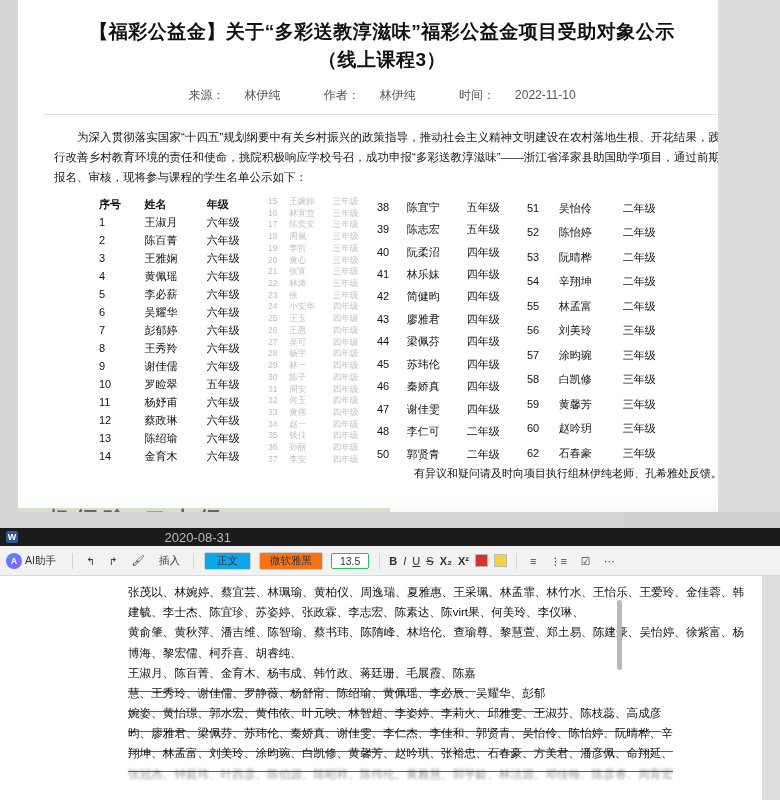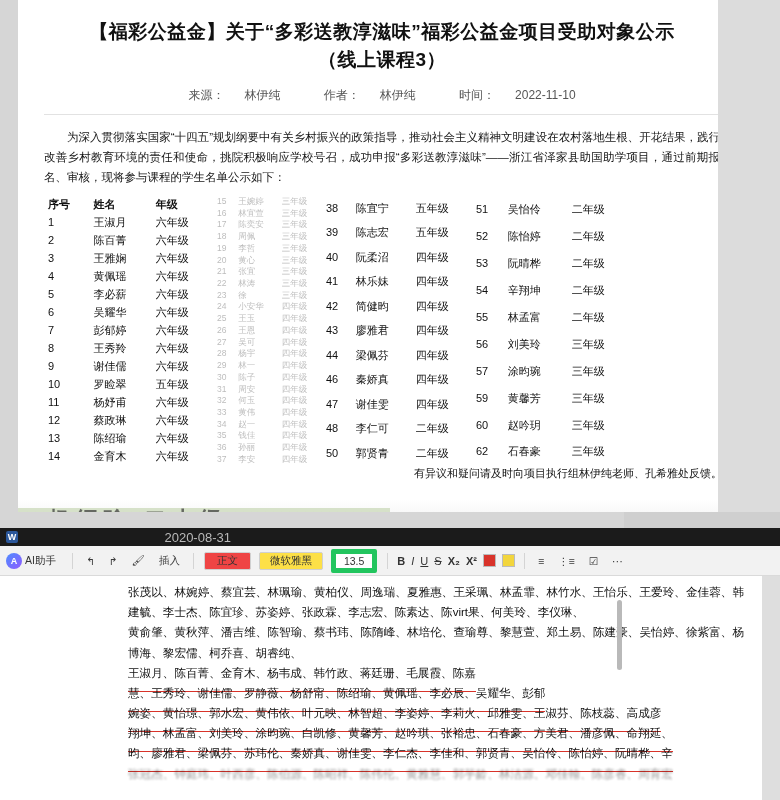--- a/index.html
+++ b/index.html
@@ -37,29 +37,30 @@
     margin-top:14px;
   }
   .doc-meta span{margin:0 10px;}
   .doc-rule{
     height:1px;background:#e2e2e2;margin:10px 26px 0 26px;
   }
   .doc-body{
     font-size:11.5px;
     color:#151515;
     line-height:1.75;
-    padding:12px 26px 0 26px;
+    padding:12px 26px 0 36px;
     text-align:justify;
     text-indent:2em;
   }
   
   .tables{
     position:absolute;left:26px;top:196px;width:690px;
     display:flex;
     gap:0px;
+    justify-content:center;
   }
   .tbl{
     font-size:11px;
     color:#111;
     border-collapse:collapse;
   }
   .tbl td{
     padding:1px 4px;
     white-space:nowrap;
     line-height:1.38;
@@ -133,29 +134,29 @@
   }
   .ai-circ{
     width:16px;height:16px;border-radius:50%;
     background:linear-gradient(135deg,#4e8cff,#8f5bff);
     color:#fff;font-size:9px;font-weight:bold;
     display:flex;align-items:center;justify-content:center;
   }
   .rb-item{margin:0 7px;white-space:nowrap;color:#3a3a3a;}
   .rb-sep{width:1px;height:16px;background:#d4d4d4;margin:0 6px;}
   .rb-style{
-    border:1px solid #d0d0d0;background:#ef4444;
+    border:1px solid #d0d0d0;background:#0ea5e9;
     padding:1px 12px;border-radius:2px;margin:0 4px;
   }
   .rb-font{
-    border:1px solid #d0d0d0;background:#fde047;
+    border:1px solid #d0d0d0;background:#f97316;
     padding:1px 10px;border-radius:2px;margin:0 4px;
   }
   .rb-size{
-    border:5px solid #22c55e;background:#fff;
+    border:1px solid #22c55e;background:#fff;
     padding:1px 8px;border-radius:2px;margin:0 4px;
   }
   .rb-fmt{font-weight:bold;margin:0 3px;font-size:11px;}
   .rb-fmt.i{font-style:italic;font-weight:normal;}
   .rb-fmt.u{text-decoration:underline;font-weight:normal;}
   .rb-fmt.s{text-decoration:line-through;font-weight:normal;}
   .swatch{width:11px;height:11px;display:inline-block;margin:0 3px;border:1px solid #bbb;}
   
   .lower{
     position:absolute;left:0;top:576px;width:780px;height:224px;
@@ -439,20 +440,25 @@
               <td>43</td>
               <td>廖雅君</td>
               <td>四年级</td>
             </tr>
             <tr>
               <td>44</td>
               <td>梁佩芬</td>
               <td>四年级</td>
             </tr>
             <tr>
+              <td>45</td>
+              <td>苏玮伦</td>
+              <td>四年级</td>
+            </tr>
+            <tr>
               <td>46</td>
               <td>秦娇真</td>
               <td>四年级</td>
             </tr>
             <tr>
               <td>47</td>
               <td>谢佳雯</td>
               <td>四年级</td>
             </tr>
             <tr>
@@ -495,20 +501,25 @@
               <td>二年级</td>
             </tr>
             <tr>
               <td>56</td>
               <td>刘美玲</td>
               <td>三年级</td>
             </tr>
             <tr>
               <td>57</td>
               <td>涂昀琬</td>
+              <td>三年级</td>
+            </tr>
+            <tr>
+              <td>58</td>
+              <td>白凯修</td>
               <td>三年级</td>
             </tr>
             <tr>
               <td>59</td>
               <td>黄馨芳</td>
               <td>三年级</td>
             </tr>
             <tr>
               <td>60</td>
               <td>赵吟玥</td>
@@ -568,21 +579,21 @@
   </div>
 
   <div class="lower-left-grey"></div>
   <div class="lower">
     <div class="lower-inner" id="lower-lines">
         <div class="ln">张茂以、林婉婷、蔡宜芸、林珮瑜、黄柏仪、周逸瑞、夏雅惠、王采珮、林孟霏、林竹水、王怡乐、王爱玲、金佳蓉、韩建毓、李士杰、陈宜珍、苏姿婷、张政霖、李志宏、陈素达、陈virt果、何美玲、李仪琳、</div>
         <div class="ln">黄俞肇、黄秋萍、潘吉维、陈智瑜、蔡书玮、陈隋峰、林培伦、查瑜尊、黎慧萱、郑土易、陈建豪、吴怡婷、徐紫富、杨博海、黎宏儒、柯乔喜、胡睿纯、</div>
         <div class="ln"><span class="u-red">王淑月、陈百菁、金育木、杨韦成、韩竹政、蒋廷珊、毛展霞、陈嘉</span></div>
         <div class="ln"><span class="u-red">慧、王秀玲、谢佳儒、罗静薇、杨舒甯、陈绍瑜、黄佩瑶、李必辰、吴耀华、彭郁</span></div>
         <div class="ln"><span class="u-red">婉姿、黄怡璟、郭水宏、黄伟依、叶元映、林智超、李姿婷、李莉火、邱雅雯、王淑芬、陈枝蕊、高成彦</span></div>
+        <div class="ln"><span class="u-red">昀、廖雅君、梁佩芬、苏玮伦、秦娇真、谢佳雯、李仁杰、李佳和、郭贤青、吴怡伶、陈怡婷、阮晴桦、辛</span></div>
         <div class="ln"><span class="u-red">翔坤、林孟富、刘美玲、涂昀琬、白凯修、黄馨芳、赵吟琪、张裕忠、石春豪、方美君、潘彦佩、命翔延、</span></div>
-        <div class="ln"><span class="u-red">昀、廖雅君、梁佩芬、苏玮伦、秦娇真、谢佳雯、李仁杰、李佳和、郭贤青、吴怡伶、陈怡婷、阮晴桦、辛</span></div>
         <div class="ln blurline">张冠杰、钟庭玮、叶西彦、陈伯源、陈昭祥、陈伟伦、黄雅慧、郭芋龄、林洁源、邓佳翰、陈彦睿、周育宏</div>
       </div>
   </div>
   <div class="lower-right-grey"></div>
   <div class="scroll-th"></div>
 
 </div>
 
 </body></html>

